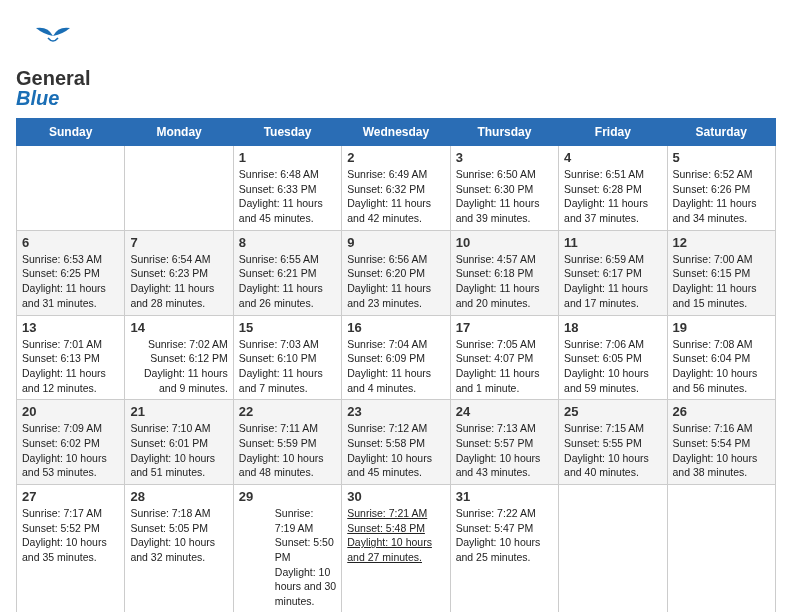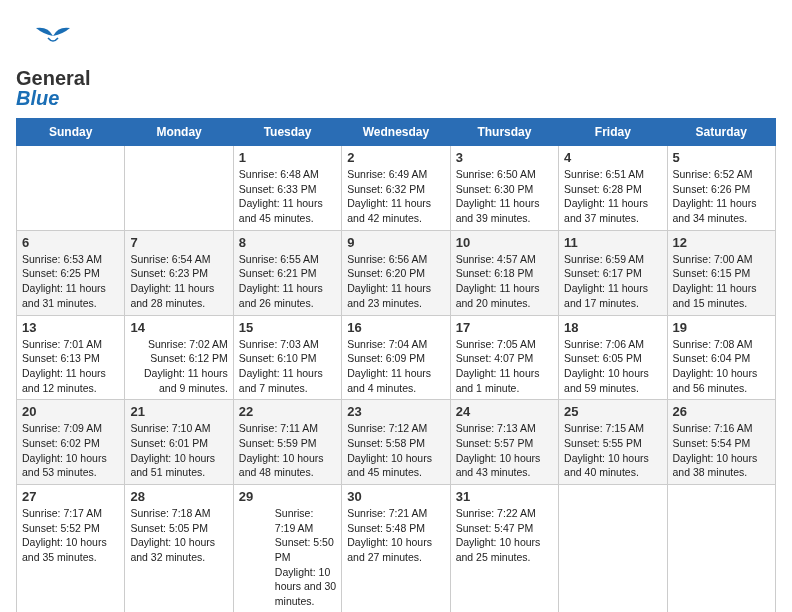--- a/index.html
+++ b/index.html
@@ -309,21 +309,21 @@
 Daylight: 10 hours and 32 minutes.</div>
         </td>
         <td>
           <div class="day-num">29</div>
           <div class="day-info" style="white-space: pre-line; margin-left: 36px;">Sunrise: 7:19 AM
 Sunset: 5:50 PM
 Daylight: 10 hours and 30 minutes.</div>
         </td>
         <td>
           <div class="day-num">30</div>
-          <div class="day-info" style="white-space: pre-line;">Sunrise: 7:21 AM
+          <div class="day-info" style="white-space: pre-line; text-decoration: underline;">Sunrise: 7:21 AM
 Sunset: 5:48 PM
 Daylight: 10 hours and 27 minutes.</div>
         </td>
         <td>
           <div class="day-num">31</div>
           <div class="day-info" style="white-space: pre-line;">Sunrise: 7:22 AM
 Sunset: 5:47 PM
 Daylight: 10 hours and 25 minutes.</div>
         </td>
         <td class="empty-cell"></td>

